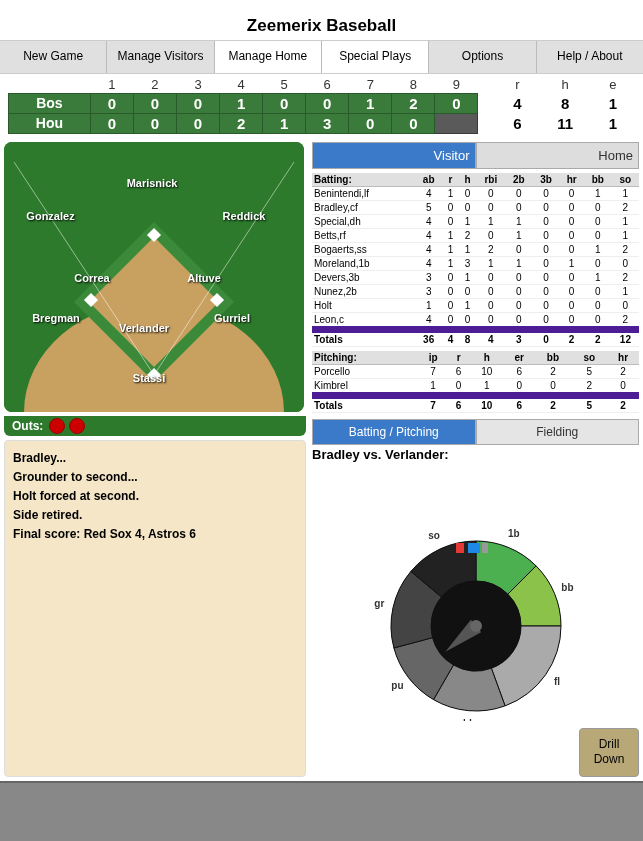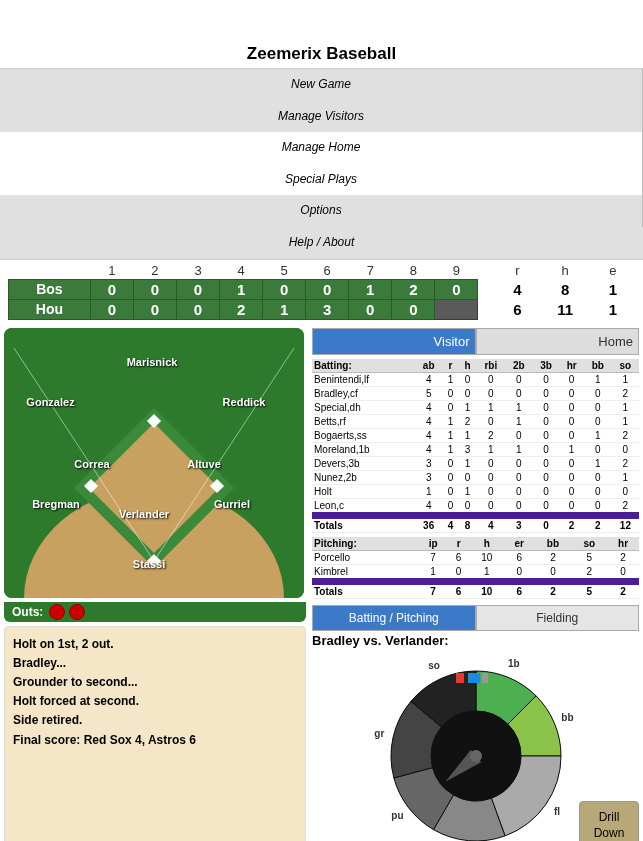--- a/index.html
+++ b/index.html
@@ -16,32 +16,30 @@
       height: 841px;
       background: #fff;
       display: flex;
       flex-direction: column;
     }
     
     #title-bar {
       text-align: center;
       font-size: 17px;
       font-weight: bold;
-      padding: 0 0 4px;
+      padding: 16px 0 4px;
       background: #fff;
-      margin-top: 44px;
     }
     
     #nav {
       display: flex;
-      flex-direction: column;
+      flex-direction: row;
       border-top: 1px solid #ccc;
       border-bottom: 1px solid #ccc;
       background: #8b5cf6;
-      font-style: italic;
     }
     .nav-btn {
       flex: 1;
       padding: 8px 4px;
       font-size: 12px;
       text-align: center;
       border-right: 1px solid #bbb;
       cursor: pointer;
       background: #e0e0e0;
       line-height: 1.3;
@@ -374,40 +372,39 @@
 
           <rect x="145" y="228" width="10" height="10" fill="white" transform="rotate(45 150 233)"></rect>
 
           <circle cx="150" cy="163" r="8" fill="#c8a060"></circle>
 
           <line x1="150" y1="233" x2="10" y2="20" stroke="white" stroke-width="1" opacity="0.5"></line>
           <line x1="150" y1="233" x2="290" y2="20" stroke="white" stroke-width="1" opacity="0.5"></line>
         </svg>
 
         <div id="field-players">
-            <div class="player-name" style="left: 148px; top: 28px; transform: translateX(-50%);">Marisnick</div>
+            <div class="player-name" style="left: 148px; top: 35px; transform: translateX(-50%);">Marisnick</div>
             <div class="player-name" style="left: 40px; top: 68px; transform: translateX(-50%); padding-left: 13px;">Gonzalez</div>
             <div class="player-name" style="left: 240px; top: 68px; transform: translateX(-50%);">Reddick</div>
             <div class="player-name" style="left: 88px; top: 130px; transform: translateX(-50%);">Correa</div>
             <div class="player-name" style="left: 200px; top: 130px; transform: translateX(-50%);">Altuve</div>
             <div class="player-name" style="left: 52px; top: 170px; transform: translateX(-50%);">Bregman</div>
             <div class="player-name" style="left: 228px; top: 170px; transform: translateX(-50%);">Gurriel</div>
             <div class="player-name" style="left: 140px; top: 180px; transform: translateX(-50%);">Verlander</div>
             <div class="player-name" style="left: 145px; top: 230px; transform: translateX(-50%);">Stassi</div>
           </div>
       </div>
 
       <div id="outs-row">
         <span class="out-text">Outs:</span>
         <div class="out-ball"></div>
         <div class="out-ball"></div>
       </div>
 
       <div id="commentary">
-      <div class="commentary-line commentary-bold">Holt on 1st, 2 out.</div>
           <div class="commentary-line commentary-bold">Bradley...</div>
           <div class="commentary-line commentary-bold">Grounder to second...</div>
           <div class="commentary-line commentary-bold">Holt forced at second.</div>
           <div class="commentary-line commentary-bold">Side retired.</div>
           <div class="commentary-line commentary-bold">Final score: Red Sox 4, Astros 6</div>
         </div>
     </div>
 
     <div id="right-panel">
 

